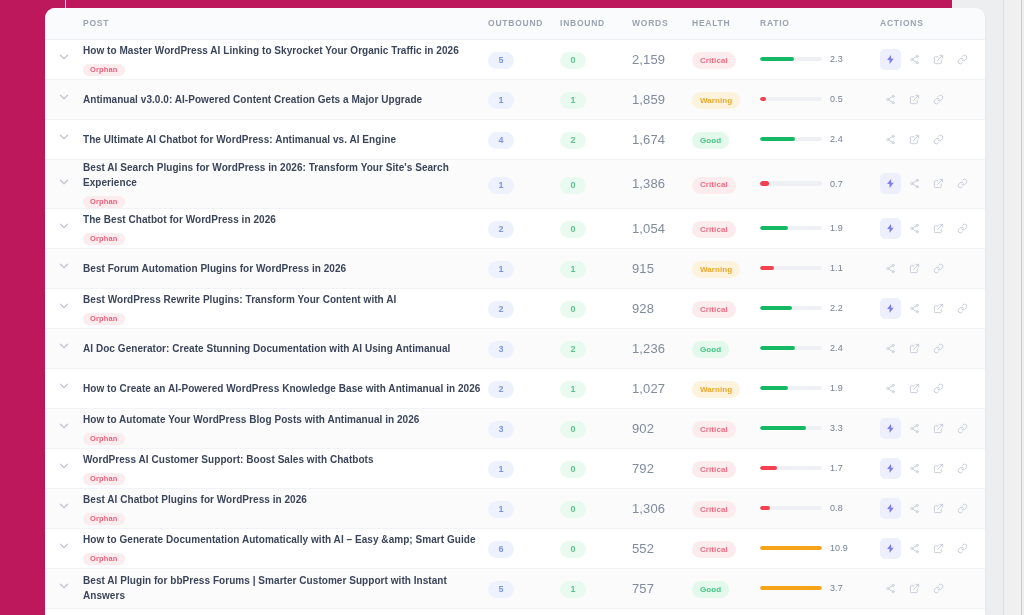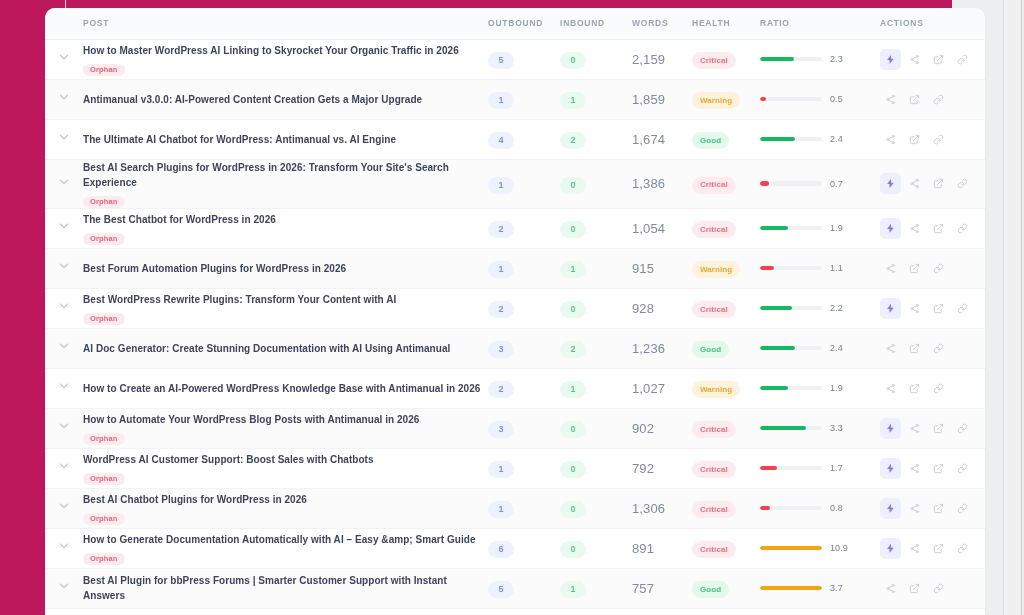--- a/index.html
+++ b/index.html
@@ -830,21 +830,21 @@
           <tr>
             <td class="c-toggle chev-cell"><span class="chev"><svg viewBox="0 0 24 24" fill="none" stroke="currentColor" stroke-width="2.4" stroke-linecap="round" stroke-linejoin="round">
                   <polyline points="6 9 12 15 18 9"></polyline>
                 </svg></span></td>
             <td class="c-post post-cell">
               <div class="post-title">How to Generate Documentation Automatically with AI – Easy &amp;amp; Smart Guide</div>
               <div><span class="badge-orphan">Orphan</span></div>
             </td>
             <td class="c-out pill-cell"><span class="pill pill-out">6</span></td>
             <td class="c-in pill-cell"><span class="pill pill-in">0</span></td>
-            <td class="c-words words-cell">891</td>
+            <td class="c-words words-cell">552</td>
             <td class="c-health"><span class="health health-critical">Critical</span></td>
             <td class="c-ratio ratio-cell">
               <div class="ratio-wrap">
                 <div class="ratio-track">
                   <div class="ratio-fill" style="width:100%;background:#f5a417;"></div>
                 </div>
                 <span class="ratio-val">10.9</span>
               </div>
             </td>
             <td class="c-actions actions-cell">

